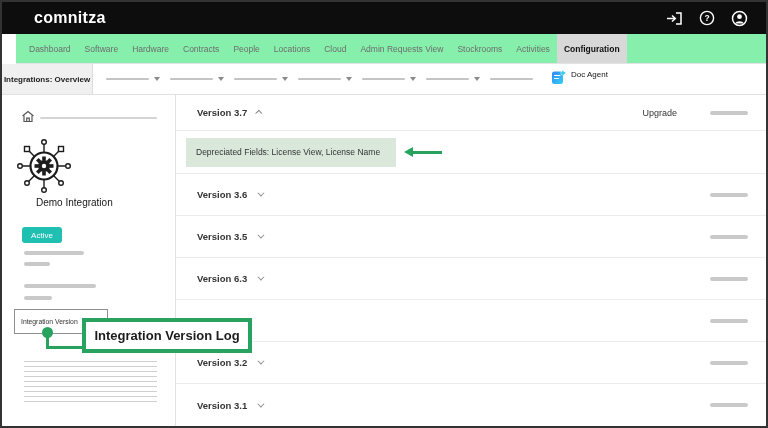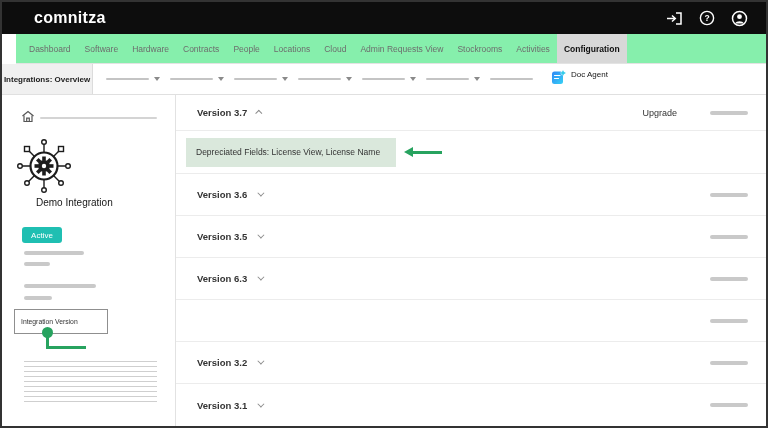--- a/index.html
+++ b/index.html
@@ -313,15 +313,16 @@
         <span class="chev down"></span>
         <span class="ph-line"></span>
       </div>
     </div>
 
   </div>
 
   <div class="dot"></div>
   <div class="conn-v"></div>
   <div class="conn-h"></div>
+  <div class="callout">Integration Version Log</div>
 
   <div class="frame"></div>
 </div>
 
 </body></html>

